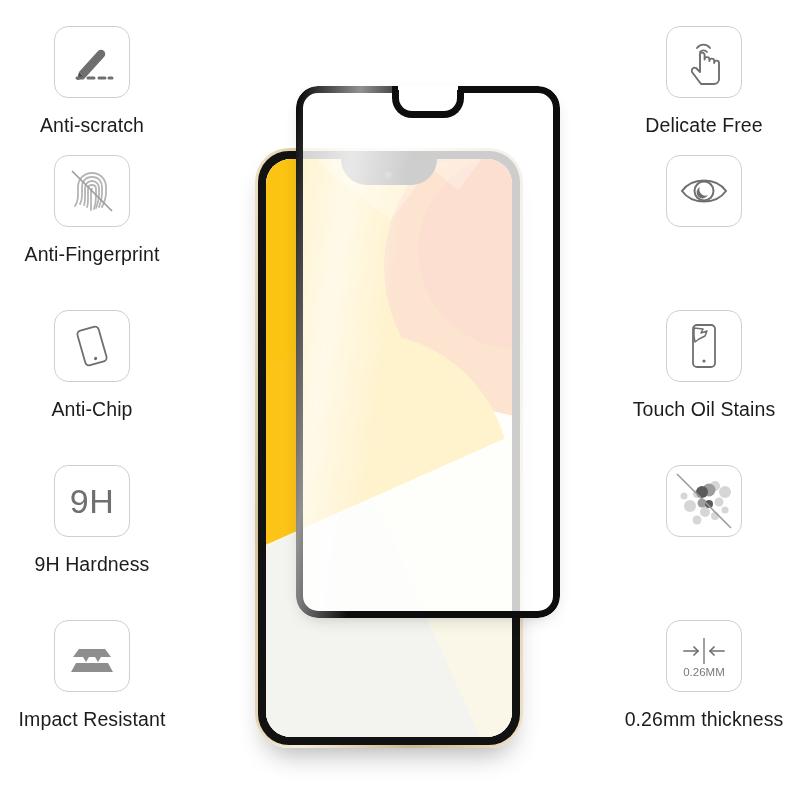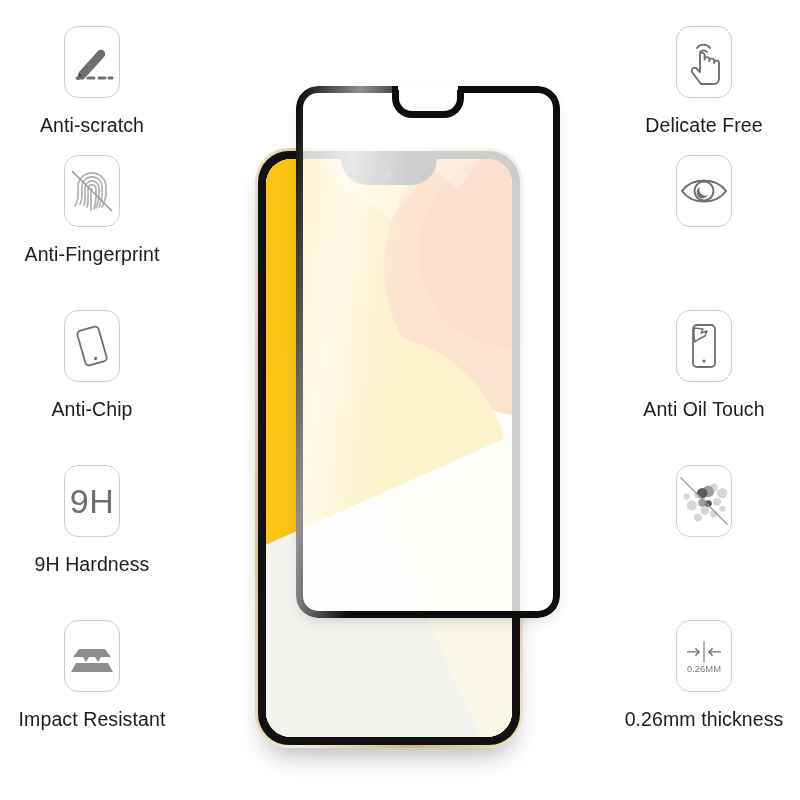--- a/index.html
+++ b/index.html
@@ -29,21 +29,21 @@
     height:155px;
     display:flex;
     flex-direction:column;
     align-items:center;
     justify-content:flex-start;
   }
   .col-left  .feature:first-child { padding-top:26px; }
   .col-right .feature:first-child { padding-top:26px; }
 
   .icon-box {
-    width:56px; height:72px;
+    width:76px; height:72px;
     border:1.6px solid #cfcfcf;
     border-radius:14px;
     background:#ffffff;
     display:flex;
     align-items:center;
     justify-content:center;
     position:relative;
     overflow:hidden;
   }
   .icon-box svg { display:block; }
@@ -361,21 +361,21 @@
   </div>
 
   <div class="feature">
     <div class="icon-box">
       <svg width="46" height="52" viewBox="0 0 46 52">
         <rect x="12" y="5" width="22" height="42" rx="4" ry="4" fill="none" stroke="#6f6f6f" stroke-width="1.8"></rect>
         <path d="M13 8 L22 9 L20 13 L26 11 L24 16 L18 19 L14 22 L13 16 Z" fill="none" stroke="#6f6f6f" stroke-width="1.5" stroke-linejoin="round"></path>
         <circle cx="23" cy="41" r="1.6" fill="#6f6f6f"></circle>
       </svg>
     </div>
-    <div class="feature-label">Anti Oil Touch</div>
+    <div class="feature-label">Touch Oil Stains</div>
   </div>
 
   <div class="feature">
     <div class="icon-box">
       <svg width="62" height="62" viewBox="0 0 62 62">
         <g fill="#d6d6d6">
           <circle cx="42" cy="16" r="5"></circle>
           <circle cx="52" cy="22" r="6"></circle>
           <circle cx="24" cy="24" r="4"></circle>
           <circle cx="46" cy="32" r="4.5"></circle>

